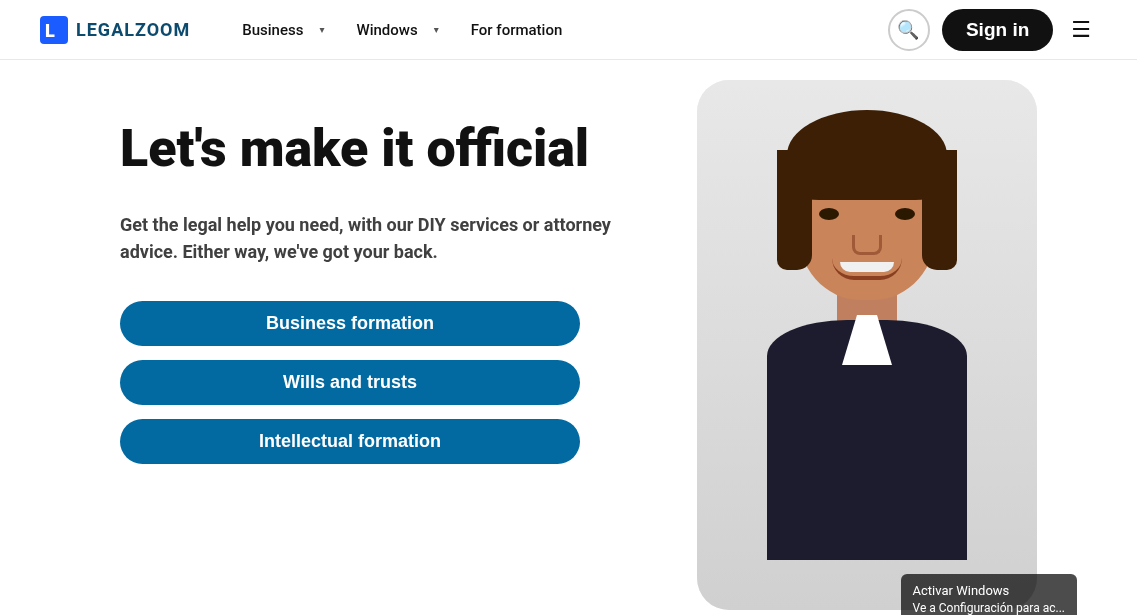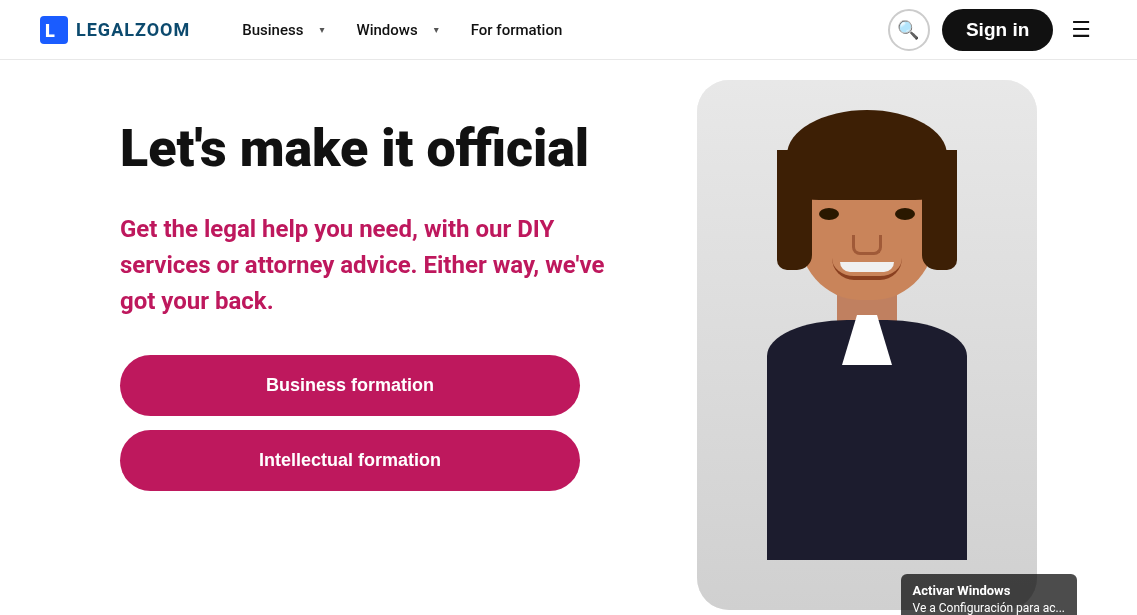--- a/index.html
+++ b/index.html
@@ -125,41 +125,41 @@
 
     .hero-title {
       font-size: 52px;
       font-weight: 900;
       color: #111;
       line-height: 1.1;
       margin-bottom: 34px;
     }
 
     .hero-subtitle {
-      font-size: 24px;
+      font-size: 18px;
       font-weight: 700;
-      color: #be185d;
+      color: #404040;
       line-height: 1.5;
       margin-bottom: 36px;
       max-width: 500px;
     }
 
     .cta-buttons {
       display: flex;
       flex-direction: column;
       gap: 14px;
       max-width: 460px;
     }
 
     .cta-btn {
-      background: #be185d;
+      background: #0369a1;
       color: #fff;
       border: none;
       border-radius: 50px;
-      padding: 20px 32px;
+      padding: 12px 32px;
       font-size: 18px;
       font-weight: 700;
       cursor: pointer;
       text-align: center;
       transition: background 0.2s;
     }
 
     
     .right-section {
       position: absolute;
@@ -198,21 +198,21 @@
       background: rgba(0,0,0,0.7);
       color: white;
       padding: 8px 12px;
       border-radius: 6px;
       font-size: 12px;
       line-height: 1.4;
       max-width: 200px;
     }
 
     .activation-notice .title {
-      font-weight: 700;
+      font-weight: 400;
       font-size: 13px;
     }
   </style>
 </head>
 <body>
 
 <nav class="navbar">
   <div class="logo-area">
     <svg class="logo-icon" viewBox="0 0 28 28" fill="none">
       <rect width="28" height="28" rx="4" fill="#1a5cff"></rect>
@@ -246,20 +246,21 @@
   </div>
 </nav>
 
 <main class="main-content">
   <section class="left-section">
     <h1 class="hero-title">Let's make it official</h1>
     <p class="hero-subtitle">Get the legal help you need, with our DIY services or attorney advice. Either way, we've got your back.</p>
 
     <div class="cta-buttons">
       <button class="cta-btn">Business formation</button>
+      <button class="cta-btn">Wills and trusts</button>
       <button class="cta-btn">Intellectual formation</button>
     </div>
   </section>
 
   <div class="right-section">
     <div class="attorney-card">
       <div class="attorney-bg">
 
         <div style="position: absolute; top: 30px; left: 50%; transform: translateX(-50%); width: 200px; height: 450px;">
 

